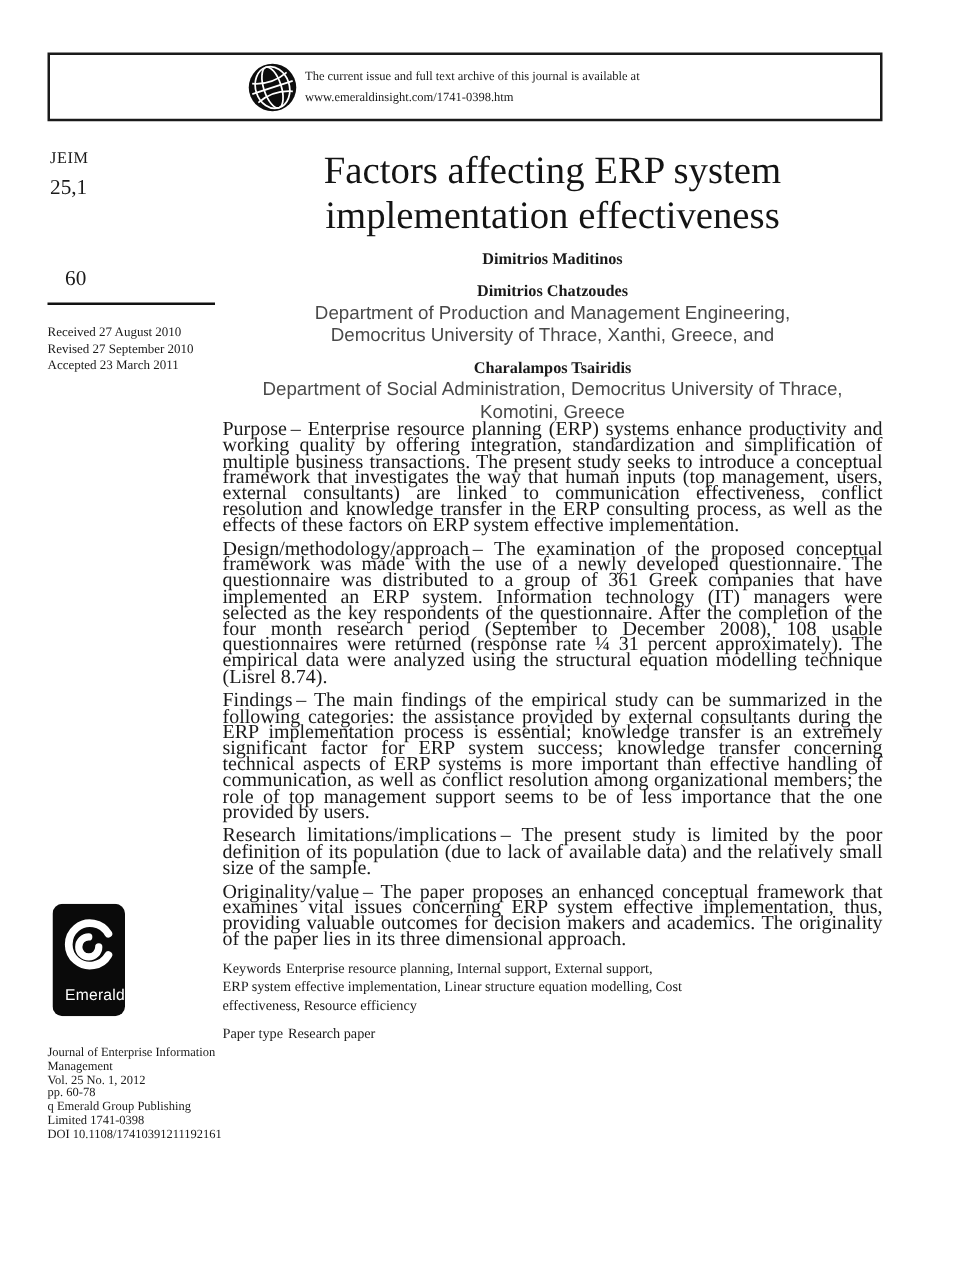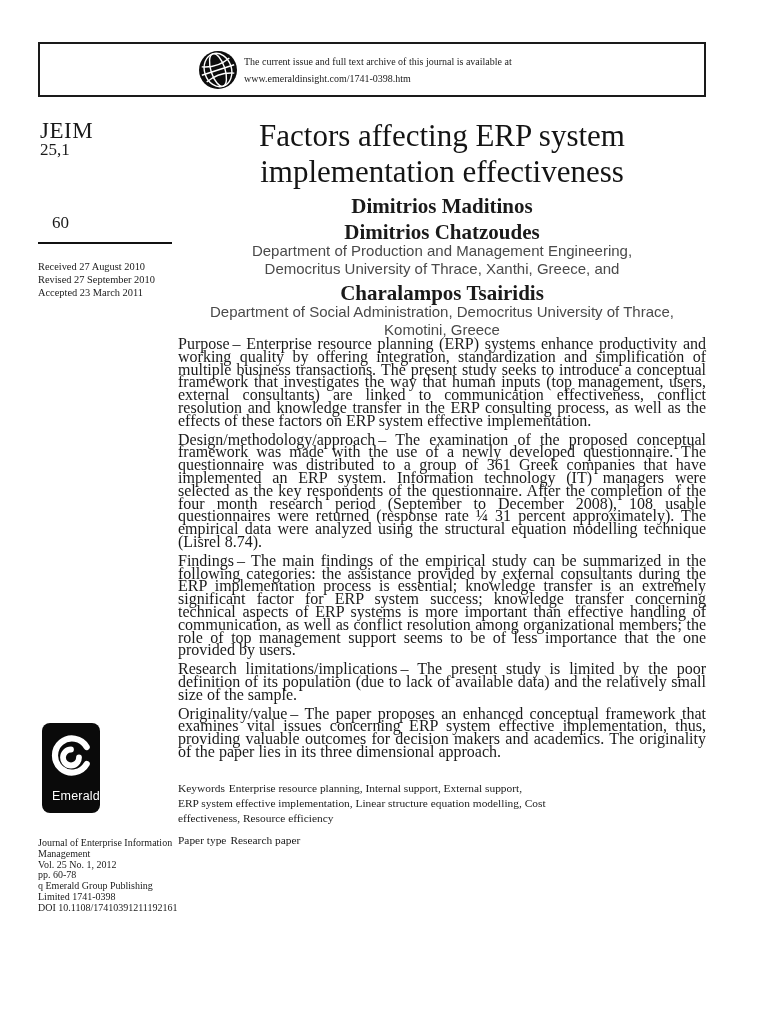--- a/index.html
+++ b/index.html
@@ -21,44 +21,44 @@
     border: 2px solid #1a1a1a;
     box-sizing: border-box;
   }
   .globe-wrap { position: absolute; left: 158px; top: 6px; width: 40px; height: 40px; }
   .header-text {
     position: absolute; left: 204px; top: 9px;
     font-size: 10px; line-height: 17px; color: #1a1a1a;
   }
 
   
-  .jeim { position: absolute; left: 40px; top: 118px; font-size: 23px; letter-spacing: 0.5px; }
+  .jeim { position: absolute; left: 40px; top: 118px; font-size: 13px; letter-spacing: 0.5px; }
   .issue { position: absolute; left: 40px; top: 140px; font-size: 17px; }
   .pagenum { position: absolute; left: 52px; top: 213px; font-size: 17px; }
   .side-rule { position: absolute; left: 38px; top: 242px; width: 134px; height: 2px; background: #111; }
   .history { position: absolute; left: 38px; top: 260px; width: 142px; font-size: 10.4px; line-height: 13px; }
 
   
   .main { position: absolute; left: 178px; top: 118px; width: 528px; }
   .title { font-size: 31px; line-height: 36px; text-align: center; color: #141414; }
   .author-group { text-align: center; }
-  .author-name { font-size: 21px; line-height: 19px; font-weight: bold; margin-top: 7px; }
+  .author-name { font-size: 13px; line-height: 19px; font-weight: bold; margin-top: 7px; }
   .affil { font-family: "Liberation Sans", sans-serif; font-size: 15px; line-height: 17.5px; color: #4a4a4a; }
   .abstract-heading {
     font-family: "Liberation Sans", sans-serif;
     font-size: 13.5px; line-height: 16px; color: #333;
     margin-top: 47px; margin-bottom: 4px;
   }
   .abs-p {
     margin: 0 0 6px 0;
     font-size: 16px; line-height: 12.8px;
     text-align: justify;
   }
   .abs-label { margin-right: 3px; }
-  .kw-block { margin-top: 22px; font-size: 11.4px; line-height: 15px; }
+  .kw-block { margin-top: 9px; font-size: 11.4px; line-height: 15px; }
   .kw-label { margin-right: 4px; }
   .paper-type { margin-top: 7px; font-size: 11.4px; line-height: 15px; }
   .pt-label { margin-right: 4px; }
 
   
   .emerald-logo { position: absolute; left: 42px; top: 723px; width: 58px; height: 90px; }
   .emerald-wordmark {
     position: absolute; left: 0; top: 66px; width: 68px;
     text-align: center; color: #ffffff;
     font-family: "Liberation Sans", sans-serif;

